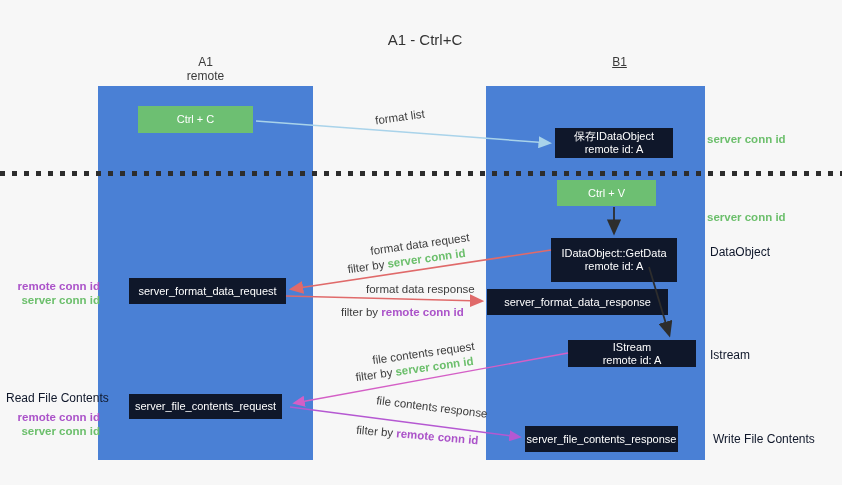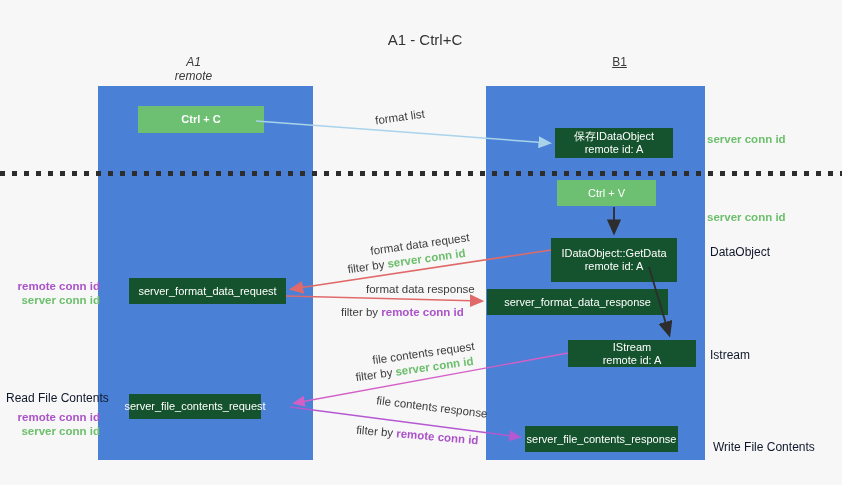--- a/index.html
+++ b/index.html
@@ -25,54 +25,54 @@
   .dotted {
     left:0; top:171px; width:842px; height:5px; z-index:2;
     background:repeating-linear-gradient(90deg,#2d2d2d 0 5px,transparent 5px 12px);
   }
   .node {
     z-index:3; display:flex; flex-direction:column;
     align-items:center; justify-content:center;
     color:#fff; font-size:11px; line-height:13px; text-align:center;
   }
   .green-box  { background:#6dbf72; }
-  .orange-box { background:#14532d; }
+  .orange-box { background:#0f172a; }
   svg.arrows { left:0; top:0; z-index:4; pointer-events:none; }
   .lbl { z-index:5; font-size:11.5px; white-space:nowrap; color:#3d3d3d; }
   .lbl b.green  { color:#6cbf6c; }
   .lbl b.purple { color:#ab53c9; }
   .side-label { z-index:5; font-size:12px; white-space:nowrap; color:#0f172a; }
   .conn-green  { color:#6cbf6c; font-weight:bold; font-size:11.5px; }
   .conn-purple { color:#ab53c9; font-weight:bold; font-size:11.5px; }
   .conn-group { text-align:right; line-height:14px; z-index:5; }
   .rot-up   { transform:rotate(-8deg); }
   .rot-down { transform:rotate(7deg); }
   .rot-down-sm { transform:rotate(5deg); }
 </style>
 </head>
 <body>
 
 <div class="abs title">
   <div>A1 - Ctrl+C</div>
 </div>
 
-<div class="abs lane-header" style="left:86px; top:55px; width:215px;font-style:italic;">
+<div class="abs lane-header" style="left:98px; top:55px; width:215px;">
   <div>A1</div>
   <div>remote</div>
 </div>
 <div class="abs lane-header" style="left:510px; top:55px; width:219px;text-decoration:underline;">
   <div>B1</div>
 </div>
 
 <div class="abs lane" style="left:98px; width:215px;"></div>
 <div class="abs lane" style="left:486px; width:219px;"></div>
 
 <div class="abs dotted"></div>
 
-<div class="abs node green-box" style="left:138px; top:106px; width:126px; height:27px;font-weight:bold;">
+<div class="abs node green-box" style="left:138px; top:106px; width:115px; height:27px;">
   <div>Ctrl + C</div>
 </div>
 
 <div class="abs node orange-box" style="left:555px; top:128px; width:118px; height:30px;">
   <div>保存IDataObject</div>
   <div>remote id: A</div>
 </div>
 
 <div class="abs node green-box" style="left:557px; top:180px; width:99px; height:26px;">
   <div>Ctrl + V</div>
@@ -89,21 +89,21 @@
 
 <div class="abs node orange-box" style="left:487px; top:289px; width:181px; height:26px;">
   <div>server_format_data_response</div>
 </div>
 
 <div class="abs node orange-box" style="left:568px; top:340px; width:128px; height:27px;">
   <div>IStream</div>
   <div>remote id: A</div>
 </div>
 
-<div class="abs node orange-box" style="left:129px; top:394px; width:132px; height:25px;">
+<div class="abs node orange-box" style="left:129px; top:394px; width:153px; height:25px;">
   <div>server_file_contents_request</div>
 </div>
 
 <div class="abs node orange-box" style="left:525px; top:426px; width:153px; height:26px;">
   <div>server_file_contents_response</div>
 </div>
 
 <svg class="abs arrows" width="842" height="485" viewBox="0 0 842 485">
   <defs>
     <marker id="m-blue" markerWidth="9" markerHeight="8" refX="7" refY="4" orient="auto">
@@ -160,21 +160,21 @@
   <span>file contents response</span>
 </div>
 <div class="abs lbl rot-down-sm" style="left:356px; top:429px;">
   <span>filter by </span><b class="purple">remote conn id</b>
 </div>
 
 <div class="abs side-label conn-green" style="left:707px; top:133px;">server conn id</div>
 <div class="abs side-label conn-green" style="left:707px; top:211px;">server conn id</div>
 <div class="abs side-label" style="left:710px; top:245px;">DataObject</div>
 <div class="abs side-label" style="left:710px; top:348px;">Istream</div>
-<div class="abs side-label" style="left:713px; top:432px;margin-top:8px;">Write File Contents</div>
+<div class="abs side-label" style="left:713px; top:432px;">Write File Contents</div>
 
 <div class="abs conn-group" style="left:8px; top:279px; width:92px;">
   <div class="conn-purple">remote conn id</div>
   <div class="conn-green">server conn id</div>
 </div>
 <div class="abs side-label" style="left:6px; top:391px;">Read File Contents</div>
 <div class="abs conn-group" style="left:8px; top:410px; width:92px;">
   <div class="conn-purple">remote conn id</div>
   <div class="conn-green">server conn id</div>
 </div>

